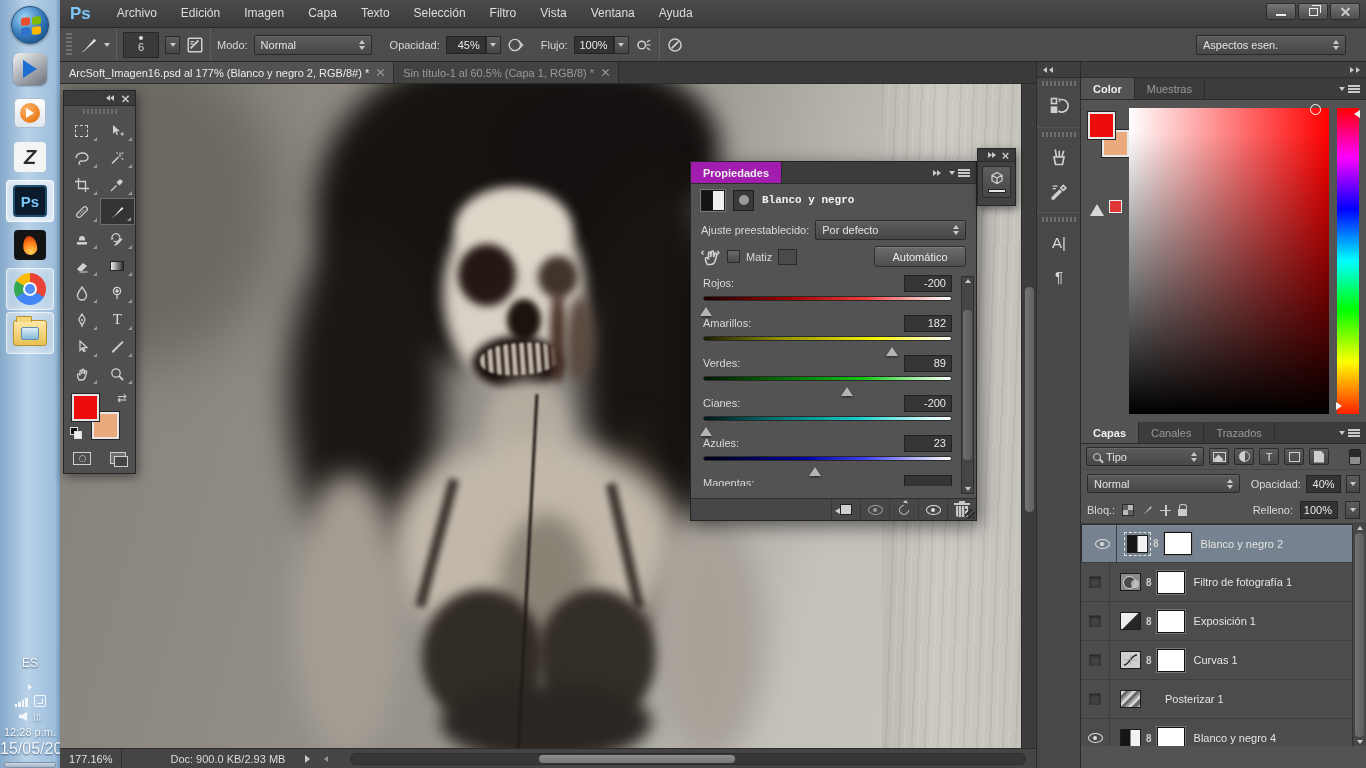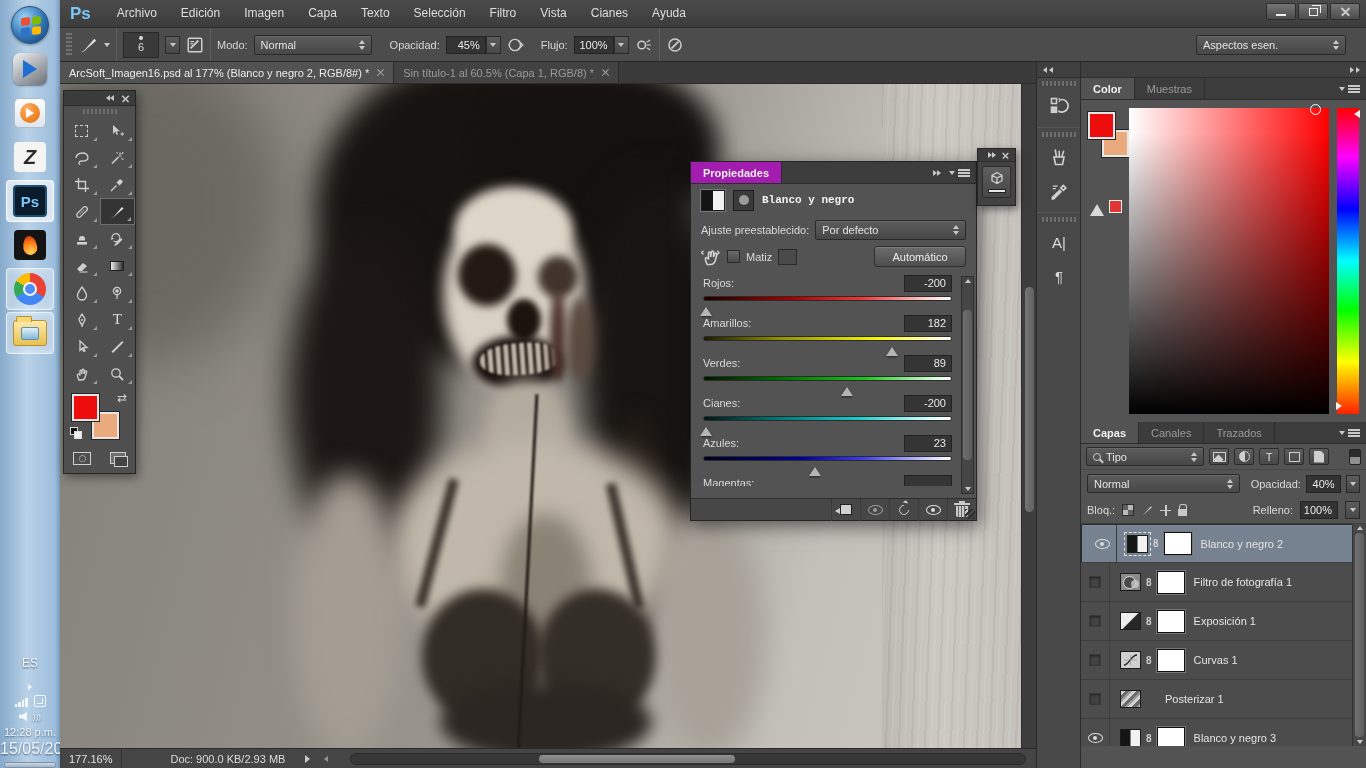--- a/index.html
+++ b/index.html
@@ -329,21 +329,21 @@
     <div id="menubar" class="abs">
       <span class="pslogo">Ps</span>
       <span class="mitem">Archivo</span>
       <span class="mitem">Edición</span>
       <span class="mitem">Imagen</span>
       <span class="mitem">Capa</span>
       <span class="mitem">Texto</span>
       <span class="mitem">Selección</span>
       <span class="mitem">Filtro</span>
       <span class="mitem">Vista</span>
-      <span class="mitem">Cianes</span>
+      <span class="mitem">Ventana</span>
       <span class="mitem">Ayuda</span>
       <div class="winctl">
         <div class="wbtn">
             <span class="minbar"></span>
           </div>
         <div class="wbtn">
             <span class="restic"></span>
           </div>
         <div class="wbtn">
             <span class="xicon"></span>
@@ -937,21 +937,21 @@
             <span class="lthumb th-post"></span>
             <span class="lname" style="margin-left:24px">Posterizar 1</span>
           </div>
           <div class="lrow">
             <span class="well">
                 <span class="eye"></span>
               </span>
             <span class="lthumb th-bw"></span>
             <span class="linknum">8</span>
             <span class="lmask"></span>
-            <span class="lname">Blanco y negro 3</span>
+            <span class="lname">Blanco y negro 4</span>
           </div>
           <div id="lscroll">
             <span class="tri tri-up tri-sm"></span>
             <span class="pthumb"></span>
             <span class="tri tri-down tri-sm"></span>
           </div>
         </div>
 
       </div>
     </div>

